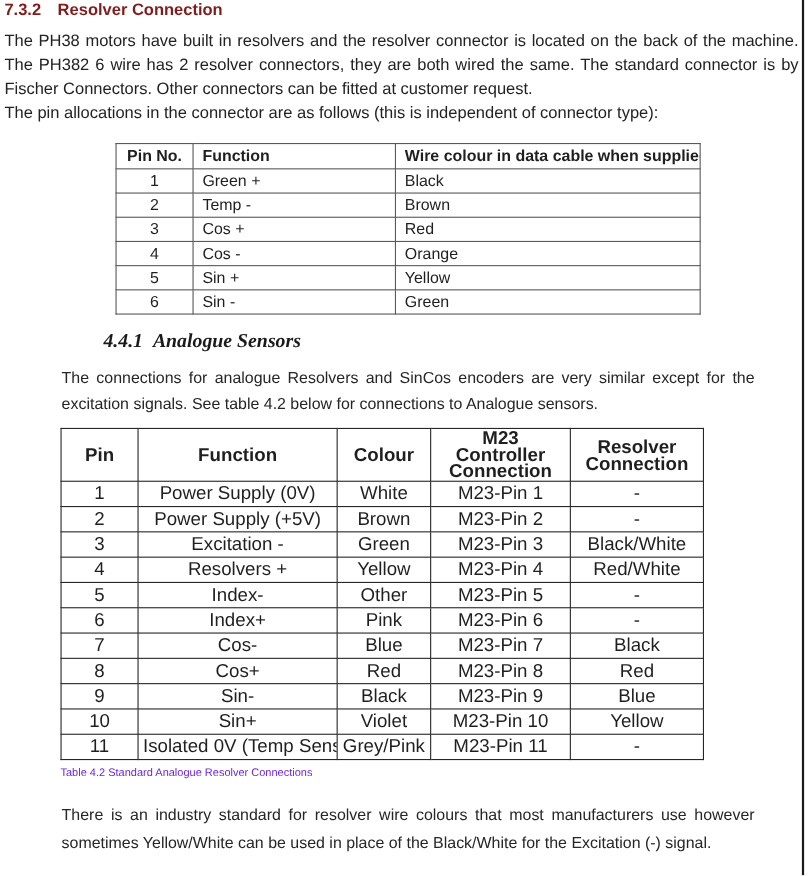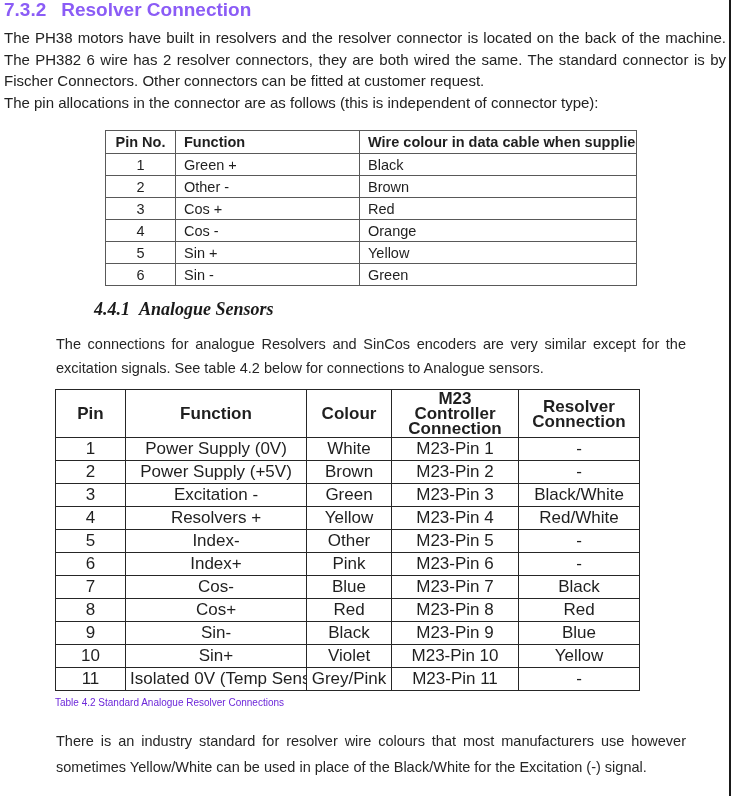--- a/index.html
+++ b/index.html
@@ -16,24 +16,24 @@
   .page-edge-line {
     position: absolute;
     left: 729px;
     top: 0;
     width: 2px;
     height: 796px;
     background: #1a1a1a;
   }
   .h-main {
     margin: 1px 0 0 4px;
-    font-size: 19px;
+    font-size: 15px;
     font-weight: bold;
     line-height: 17px;
-    color: #8b5cf6;
+    color: #7f1d1d;
   }
   .h-main .num { display: inline-block; margin-right: 15px; }
   .body-p {
     margin: 9px 8px 0 4px;
     width: 722px;
     font-size: 15px;
     line-height: 21.5px;
     text-align: justify;
     color: #222222;
   }
@@ -143,21 +143,21 @@
         </tr>
       </thead>
       <tbody>
         <tr>
           <td>1</td>
           <td>Green +</td>
           <td>Black</td>
         </tr>
         <tr>
           <td>2</td>
-          <td>Other -</td>
+          <td>Temp -</td>
           <td>Brown</td>
         </tr>
         <tr>
           <td>3</td>
           <td>Cos +</td>
           <td>Red</td>
         </tr>
         <tr>
           <td>4</td>
           <td>Cos -</td>

